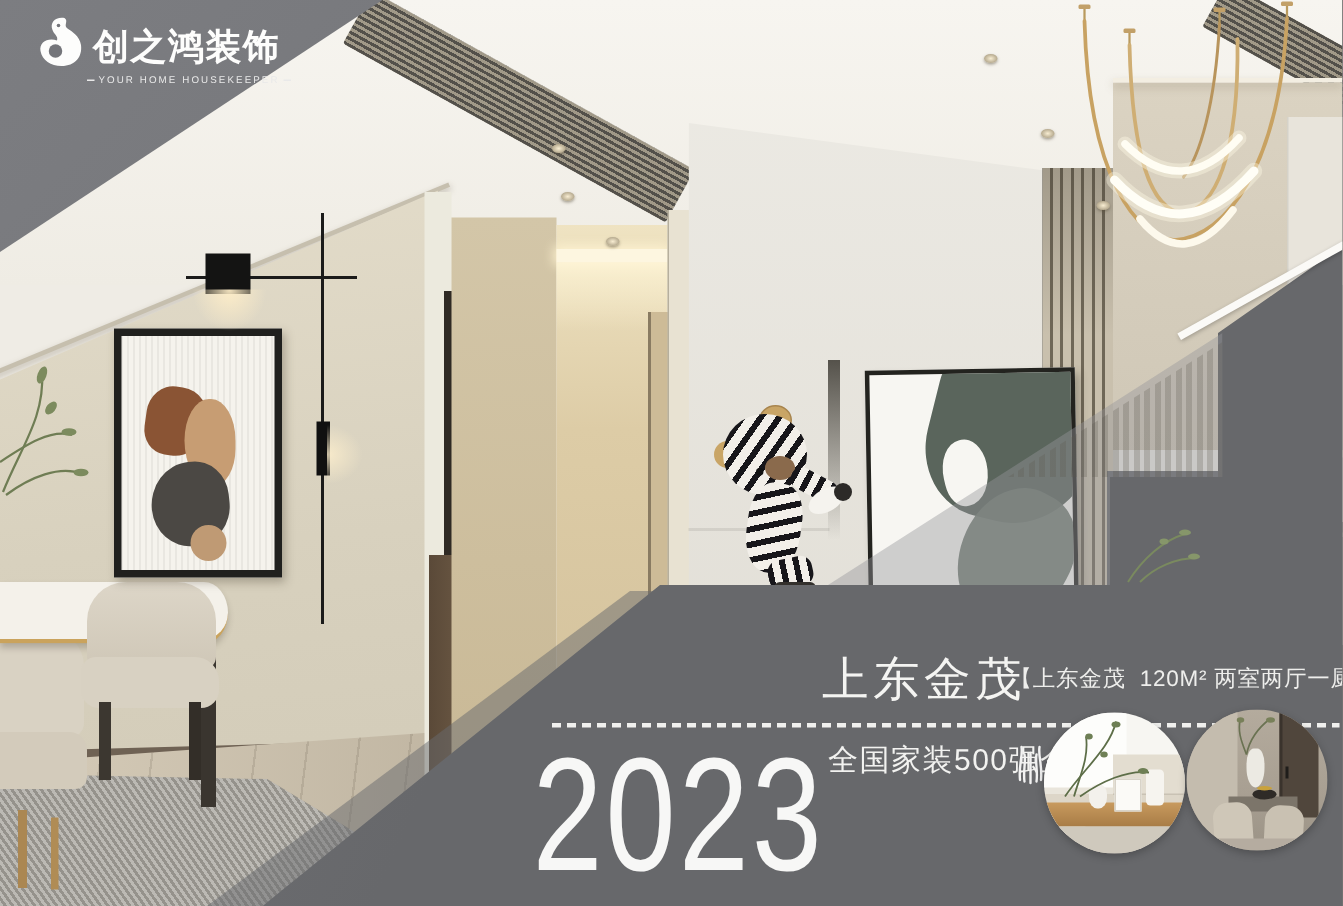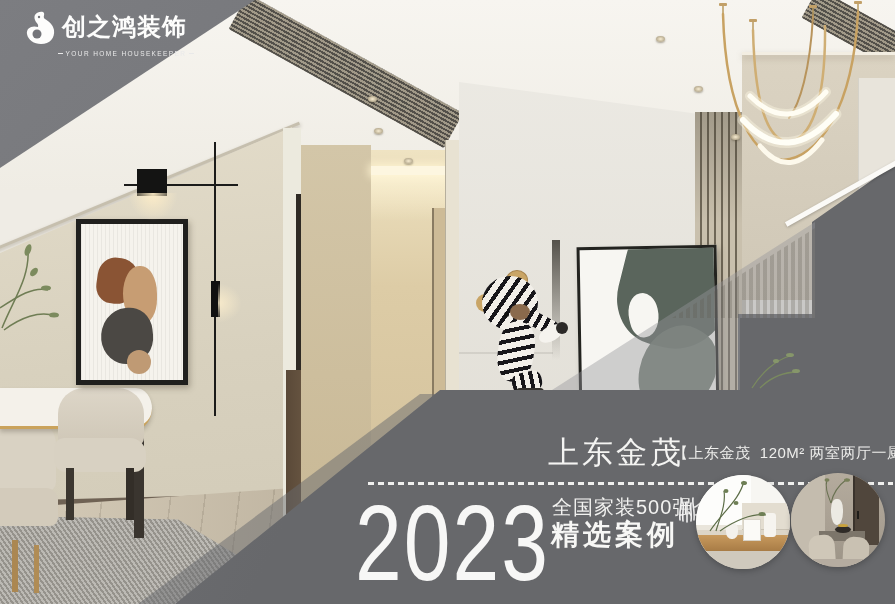--- a/index.html
+++ b/index.html
@@ -74,21 +74,21 @@
   .echo-top{left:0;top:0;width:895px;height:604px;background:rgba(150,151,156,.42);
             clip-path:polygon(552px 390px,815px 222px,815px 318px,740px 318px,740px 390px);}
   .echo-top:after{content:"";position:absolute;inset:0;background:repeating-linear-gradient(90deg,rgba(90,86,75,.25) 0 4px,transparent 4px 7px);
             clip-path:polygon(672px 318px,815px 228px,815px 318px);}
   .white-stripe{left:786px;top:222px;width:126px;height:4.5px;background:#fbfaf7;transform:rotate(-29.2deg);transform-origin:left center;box-shadow:0 1px 3px rgba(0,0,0,.25);}
   .sprig-window{left:746px;top:342px;width:56px;height:48px;}
   .tri-tl{left:0;top:0;width:895px;height:604px;background:linear-gradient(135deg,#7c7d81,#707175 60%);
           clip-path:polygon(0 0,255px 0,0 168px);}
   
   .logo{left:24px;top:11px;width:170px;}
-  .logo-row{display:flex;align-items:flex-start;gap:4px;}
+  .logo-row{display:flex;align-items:flex-end;gap:4px;}
   .brand-name{color:#fdfdfc;font-size:24px;font-weight:700;letter-spacing:1px;white-space:nowrap;}
   .tagline-row{display:flex;align-items:center;gap:3px;margin:3px 0 0 34px;}
   .tagline-line{width:14px;height:1px;background:#e9e9e9;}
   .tagline{color:#e9e9e9;font-size:6.5px;letter-spacing:1.4px;white-space:nowrap;}
   
   .style-title{left:548px;top:437px;color:#f4f4f2;font-size:31px;letter-spacing:3px;line-height:1;}
   .project-info{left:673px;top:445px;color:#eeeeec;font-size:15px;letter-spacing:.5px;line-height:1;white-space:pre;}
   .dashes{left:368px;top:482px;width:525px;height:2.5px;background:repeating-linear-gradient(90deg,#f0f0ee 0 6px,transparent 6px 10px);}
   .year{left:355px;top:489px;color:#f7f7f6;font-size:84px;letter-spacing:2px;line-height:1;transform:scaleY(1.28);transform-origin:left top;}
   .award1{left:552px;top:497px;color:#f2f2f0;font-size:20px;letter-spacing:1px;line-height:1;}
@@ -269,21 +269,20 @@
       <span class="tagline">YOUR HOME HOUSEKEEPER</span>
       <span class="tagline-line"></span>
     </div>
   </div>
 
   <div class="abs style-title">上东金茂</div>
   <div class="abs project-info">【上东金茂  120M² 两室两厅一厨两卫】</div>
   <div class="abs dashes"></div>
   <div class="abs year">2023</div>
   <div class="abs award1">全国家装500强企业</div>
-  <div class="abs award2">精选案例</div>
   <svg class="abs laurel" width="20" height="30" viewBox="0 0 20 30">
     <g fill="none" stroke="#f2f2f2" stroke-width="1.6" stroke-linecap="round">
       <path d="M10,28 L10,8"></path>
         <path d="M3,26 C2,16 5,10 4,4"></path>
         <path d="M17,26 C18,16 15,10 16,4"></path>
       <path d="M6,27 C5,20 7,14 6,9"></path>
         <path d="M14,27 C15,20 13,14 14,9"></path>
     </g>
   </svg>
 

